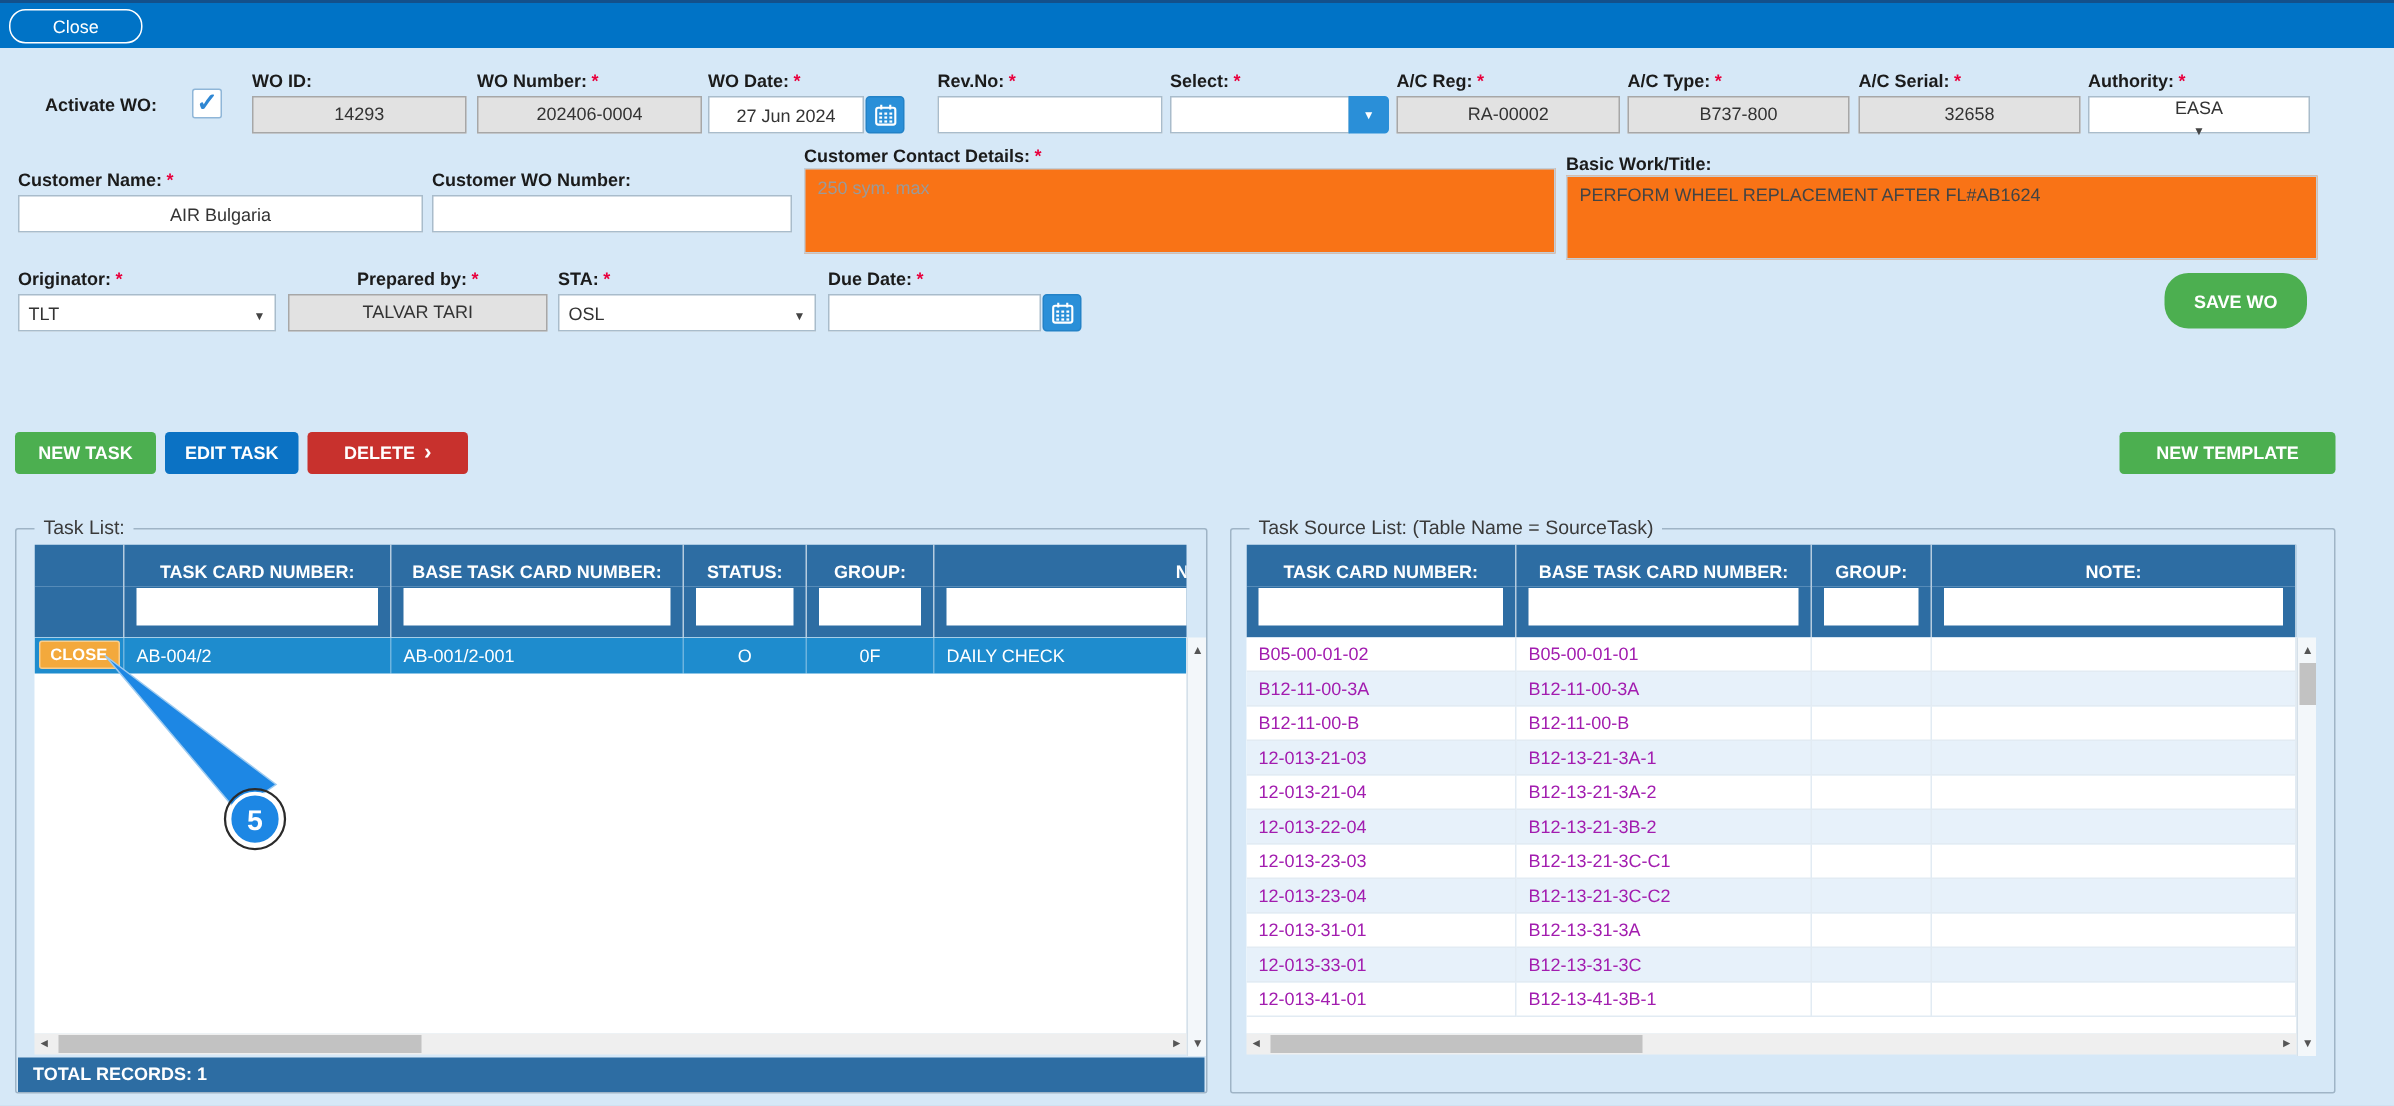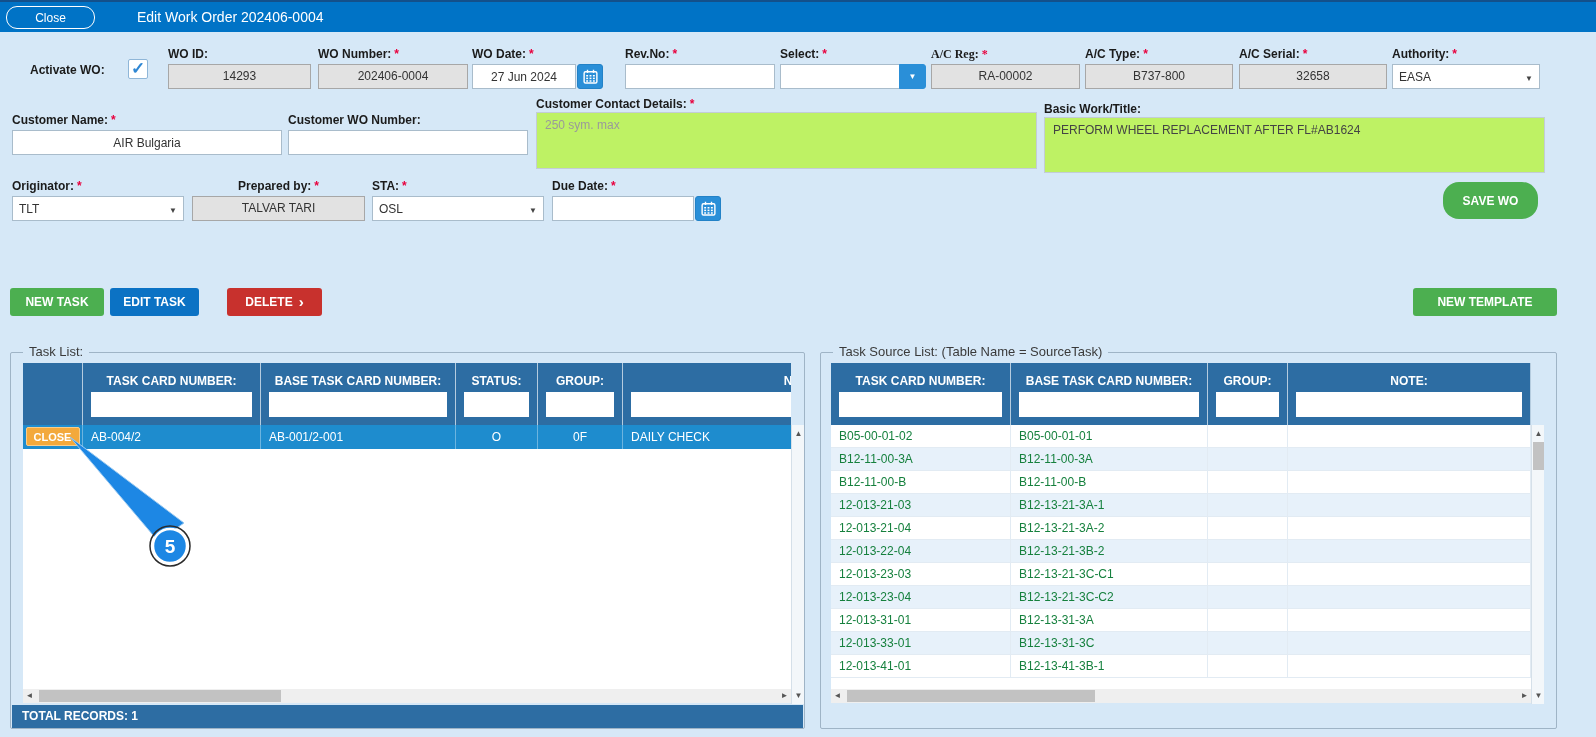--- a/index.html
+++ b/index.html
@@ -14,21 +14,21 @@
   .flabel { position:absolute; font-size:12px; font-weight:bold; color:#1b1b1b; white-space:nowrap; }
   .req { color:#e8003d; margin-left:3px; font-weight:bold; }
   .tbox, .robox, .selectbox { position:absolute; height:25px; background:#fff; border:1px solid #a9bccb; font-size:12px; color:#333; padding:0 6px; font-family:"Liberation Sans",sans-serif; }
   .tbox { text-align:center; }
   .robox { background:#e2e2e2; border-color:#a7a7a7; text-align:center; line-height:23px; }
   .selectbox { display:flex; align-items:center; justify-content:space-between; cursor:pointer; }
   .sel-arrow::before { content:"▼"; font-size:8px; color:#444; }
   .combo-btn { position:absolute; width:27px; height:25px; background:#2a8fd8; border:1px solid #2a8fd8; border-radius:0 3px 3px 0; display:flex; align-items:center; justify-content:center; cursor:pointer; }
   .combo-btn::before { content:"▼"; font-size:8px; color:#fff; }
   .cal-btn { position:absolute; width:26px; height:25px; background:#2a8fd8; border:1px solid #2382c7; border-radius:3px; display:flex; align-items:center; justify-content:center; cursor:pointer; }
-  .tarea { position:absolute; background:#bef264; border:1px solid #c3cdd6; font-size:12px; color:#444; padding:5px 8px; resize:none; font-family:"Liberation Sans",sans-serif; }
+  .tarea { position:absolute; background:#f97316; border:1px solid #c3cdd6; font-size:12px; color:#444; padding:5px 8px; resize:none; font-family:"Liberation Sans",sans-serif; }
   .tarea::placeholder { color:#9a9a9a; }
   .cbx { position:absolute; width:20px; height:20px; background:#fff; border:1px solid #8fb6d8; border-radius:2px; cursor:pointer; }
   .cbx::before { content:"✓"; position:absolute; left:2px; top:-2px; font-size:17px; font-weight:bold; color:#2f87d3; }
 
   
   .btn { position:absolute; border:none; border-radius:3px; color:#fff; font-size:12px; font-weight:bold; font-family:"Liberation Sans",sans-serif; cursor:pointer; display:flex; align-items:center; justify-content:center; gap:6px; }
   .btn-green { background:#4caf50; }
   .btn-blue  { background:#0b72c4; }
   .btn-red   { background:#c8312d; }
   .chev::after { content:"›"; font-size:15px; font-weight:bold; margin-top:-2px; }
@@ -46,21 +46,21 @@
   .tbl-filter { height:34px; background:#2d6da3; }
   .tbl-filter .fc { border-right:1px solid rgba(255,255,255,.65); padding:1px 8px 0; }
   .tbl-filter input { width:100%; height:25px; border:none; outline:none; font-size:12px; padding:0 4px; font-family:"Liberation Sans",sans-serif; }
   .tbody { position:absolute; background:#fff; overflow:hidden; }
   .trow { height:24px; }
   .trow .c { font-size:12px; line-height:24px; padding:0 8px; white-space:nowrap; overflow:hidden; }
   .trow.sel { background:#1e8cce; color:#fff; }
   .trow.sel .c { border-right:1px solid rgba(255,255,255,.35); }
   .c.ctr { text-align:center; padding:0 2px; }
   .close-chip { margin:2px auto 0; display:block; width:54px; height:19px; background:#f3a93c; border:1px solid #f8cd8c; border-radius:2px; color:#fff; font-size:11px; font-weight:bold; font-family:"Liberation Sans",sans-serif; cursor:pointer; line-height:16px; }
-  .rrow { height:23px; color:#15803d; }
+  .rrow { height:23px; color:#a21caf; }
   .rrow .c { line-height:22px; border-right:1px solid #e2ebf3; border-bottom:1px solid #e2ebf3; }
   .rrow:nth-child(even) { background:#e7f1fa; }
 
   
   .vscroll { position:absolute; width:13px; background:#f3f7fa; border-left:1px solid #d5e0e9; }
   .hscroll { position:absolute; height:14px; background:#efefef; }
   .sb-arrow { position:absolute; font-size:8px; color:#555; width:13px; height:13px; text-align:center; line-height:13px; }
   .sb-up::before{content:"▲";} .sb-down::before{content:"▼";}
   .sb-left::before{content:"◄";} .sb-right::before{content:"►";}
   .sb-thumb { position:absolute; background:#c2c2c2; }
@@ -69,21 +69,20 @@
 
   .callout-svg { position:absolute; left:0; top:0; pointer-events:none; }
 </style>
 </head>
 <body>
 
 <div class="page">
 
   <header class="titlebar">
     <button class="close-btn">Close</button>
-    <span class="page-title">Edit Work Order 202406-0004</span>
   </header>
 
   <span class="flabel" style="left:30px;top:63px;">Activate WO:</span>
   <span class="cbx" style="left:128px;top:59px;"></span>
 
   <span class="flabel" style="left:168px;top:47px;">WO ID:</span>
   <div class="robox" style="left:168px;top:64px;width:143px;">14293</div>
 
   <span class="flabel" style="left:318px;top:47px;"><span>WO Number:</span><span class="req">*</span></span>
   <div class="robox" style="left:318px;top:64px;width:150px;">202406-0004</div>
@@ -109,31 +108,31 @@
       </svg>
   </span>
 
   <span class="flabel" style="left:625px;top:47px;"><span>Rev.No:</span><span class="req">*</span></span>
   <input class="tbox" style="left: 625px; top: 64px; width: 150px;" value="">
 
   <span class="flabel" style="left:780px;top:47px;"><span>Select:</span><span class="req">*</span></span>
   <input class="tbox" style="left: 780px; top: 64px; width: 120px;" value="">
   <span class="combo-btn" style="left:899px;top:64px;"></span>
 
-  <span class="flabel" style="left:931px;top:47px;font-family:Liberation Serif, serif;"><span>A/C Reg:</span><span class="req">*</span></span>
+  <span class="flabel" style="left:931px;top:47px;"><span>A/C Reg:</span><span class="req">*</span></span>
   <div class="robox" style="left:931px;top:64px;width:149px;">RA-00002</div>
 
   <span class="flabel" style="left:1085px;top:47px;"><span>A/C Type:</span><span class="req">*</span></span>
   <div class="robox" style="left:1085px;top:64px;width:148px;">B737-800</div>
 
   <span class="flabel" style="left:1239px;top:47px;"><span>A/C Serial:</span><span class="req">*</span></span>
   <div class="robox" style="left:1239px;top:64px;width:148px;">32658</div>
 
   <span class="flabel" style="left:1392px;top:47px;"><span>Authority:</span><span class="req">*</span></span>
-  <div class="selectbox" style="left:1392px;top:64px;width:148px;">
+  <div class="selectbox" style="left:1392px;top:64px;width:148px;flex-direction:column;">
       <span>EASA</span>
       <span class="sel-arrow"></span>
     </div>
 
   <span class="flabel" style="left:12px;top:113px;"><span>Customer Name:</span><span class="req">*</span></span>
   <input class="tbox" style="left: 12px; top: 130px; width: 270px;" value="AIR Bulgaria">
 
   <span class="flabel" style="left:288px;top:113px;">Customer WO Number:</span>
   <input class="tbox" style="left: 288px; top: 130px; width: 240px;" value="">
 
@@ -176,21 +175,21 @@
           <rect x="7" y="12" width="2" height="1.6"></rect>
           <rect x="10.6" y="12" width="2" height="1.6"></rect>
         </g>
       </svg>
   </span>
 
   <button class="btn btn-green" style="left:1443px;top:182px;width:95px;height:37px;border-radius:16px;">SAVE WO</button>
 
   <button class="btn btn-green" style="left:10px;top:288px;width:94px;height:28px;">NEW TASK</button>
   <button class="btn btn-blue" style="left:110px;top:288px;width:89px;height:28px;">EDIT TASK</button>
-  <button class="btn btn-red chev" style="left:205px;top:288px;width:95px;height:28px;margin-left:22px;">DELETE</button>
+  <button class="btn btn-red chev" style="left:205px;top:288px;width:107px;height:28px;">DELETE</button>
   <button class="btn btn-green" style="left:1413px;top:288px;width:144px;height:28px;">NEW TEMPLATE</button>
 
   <div class="panel" style="left:10px;top:352px;width:795px;height:377px;">
     <span class="panel-legend">Task List:</span>
 
     <div class="tbl-wrap" style="left:12px;top:10px;width:768px;height:62px;">
       <div class="tbl-head lcols" style="width:960px;">
         <div class="hc"></div>
         <div class="hc">TASK CARD NUMBER:</div>
         <div class="hc">BASE TASK CARD NUMBER:</div>

